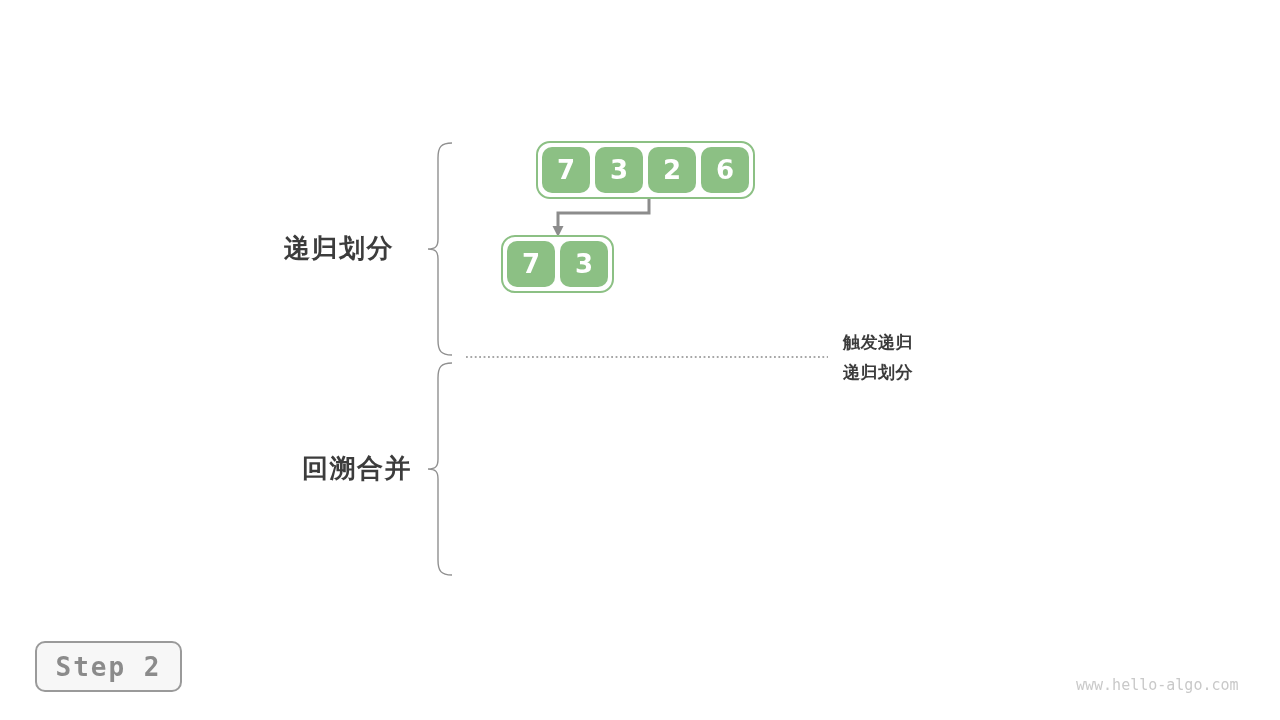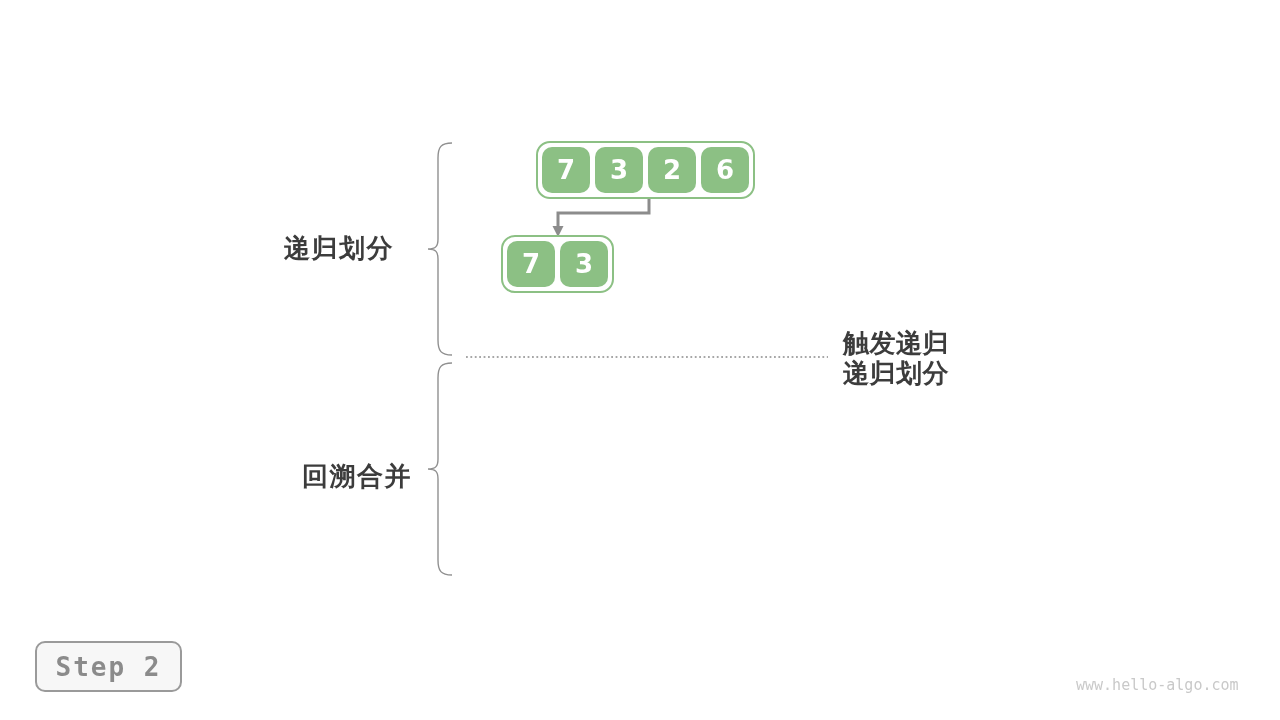--- a/index.html
+++ b/index.html
@@ -69,21 +69,21 @@
   .side-label {
     position: absolute;
     font-size: 26px;
     font-weight: bold;
     color: var(--label-dark, #3c3c3c);
     letter-spacing: 1.5px;
     white-space: nowrap;
   }
   .note-label {
     position: absolute;
-    font-size: 26px;
+    font-size: 17px;
     font-weight: bold;
     color: var(--label-dark, #3c3c3c);
     line-height: 30px;
     letter-spacing: 0.5px;
     white-space: nowrap;
   }
   .step-badge {
     position: absolute;
     left: 35px;
     top: 641px;
@@ -134,21 +134,21 @@
     <div class="array-cell">2</div>
     <div class="array-cell">6</div>
   </div>
 
   <div class="array-box" style="left:501px; top:235px;">
     <div class="array-cell">7</div>
     <div class="array-cell">3</div>
   </div>
 
   <div class="side-label" style="left:284px; top:231px;">递归划分</div>
-  <div class="side-label" style="left:302px; top:451px;margin-top:8px;">回溯合并</div>
+  <div class="side-label" style="left:302px; top:451px;">回溯合并</div>
 
   <div class="note-label" style="left:843px; top:328px;">
     <div>触发递归</div>
     <div>递归划分</div>
   </div>
 
   <div class="step-badge">Step 2</div>
 
   <div class="watermark">www.hello-algo.com</div>
 

